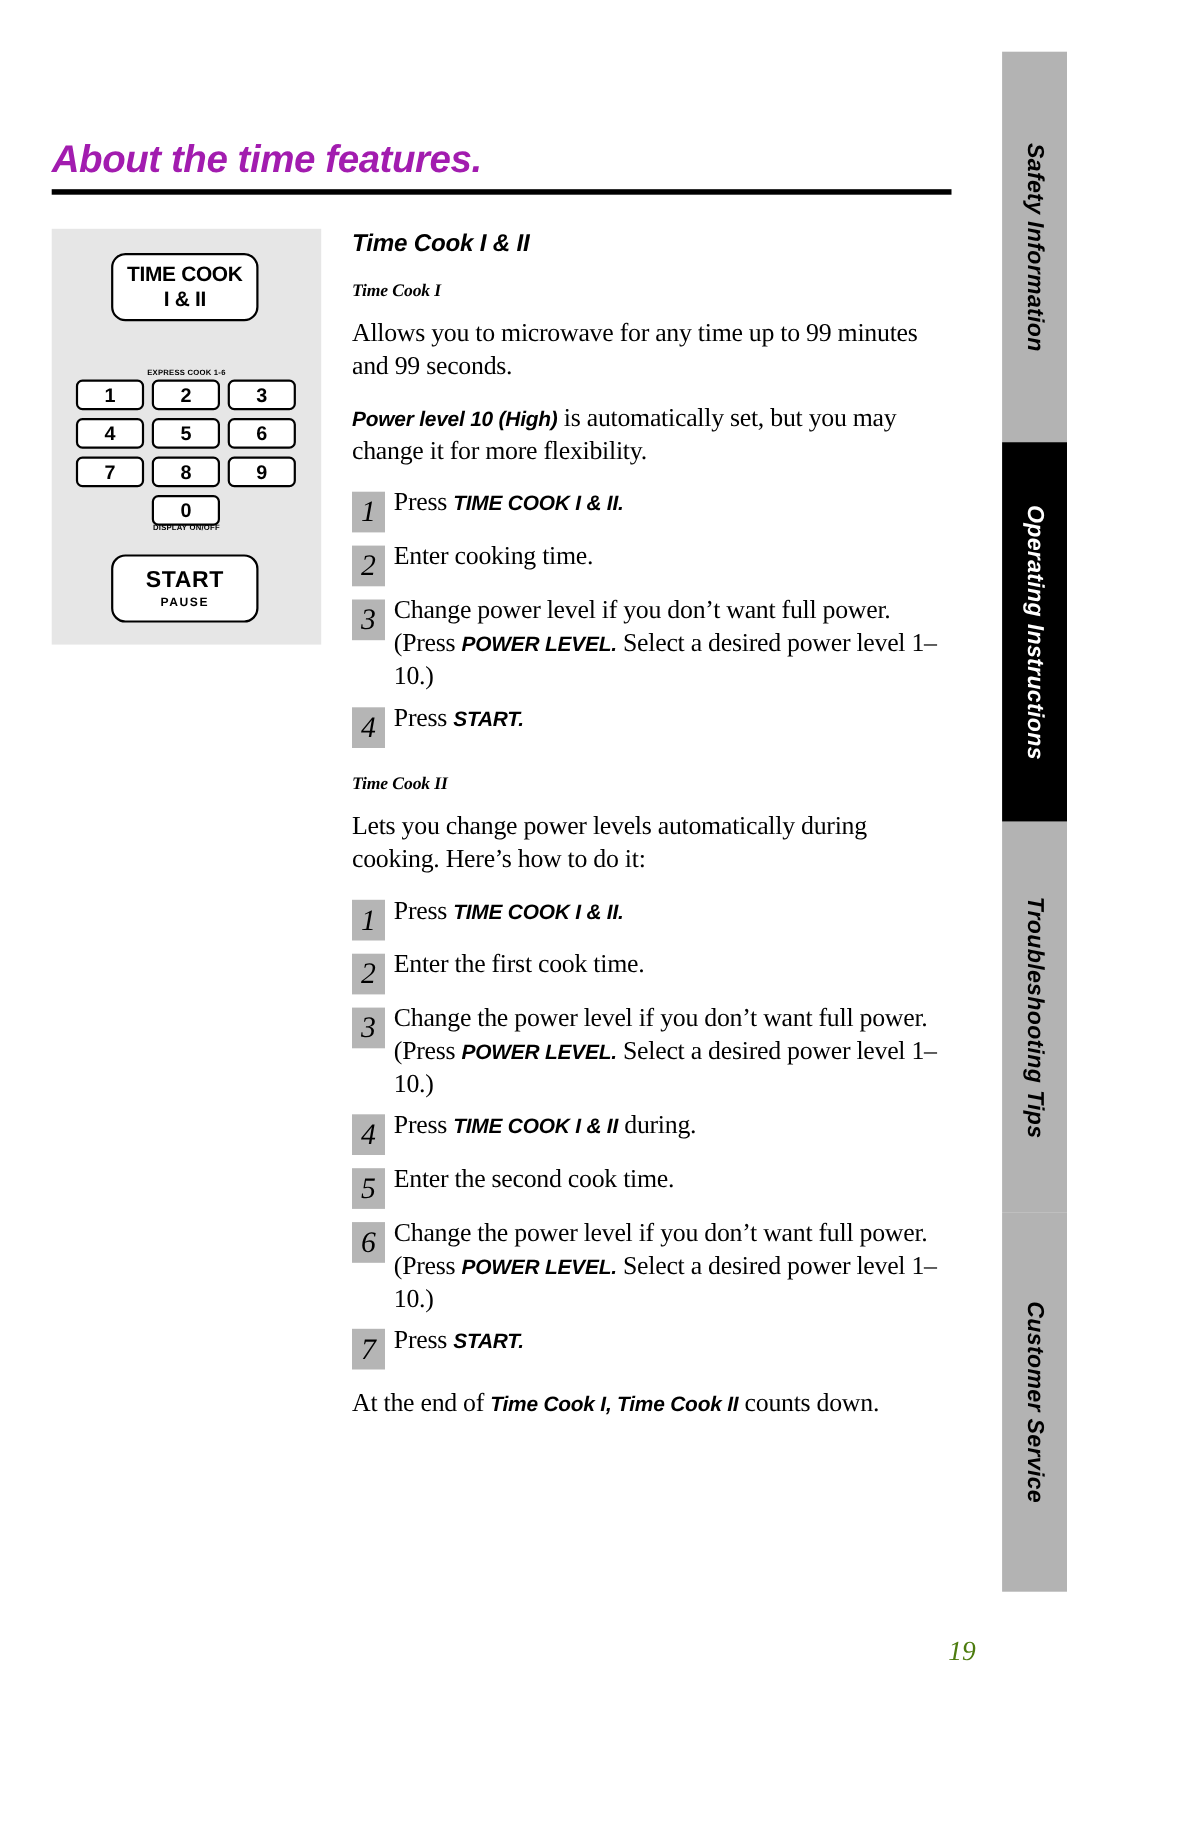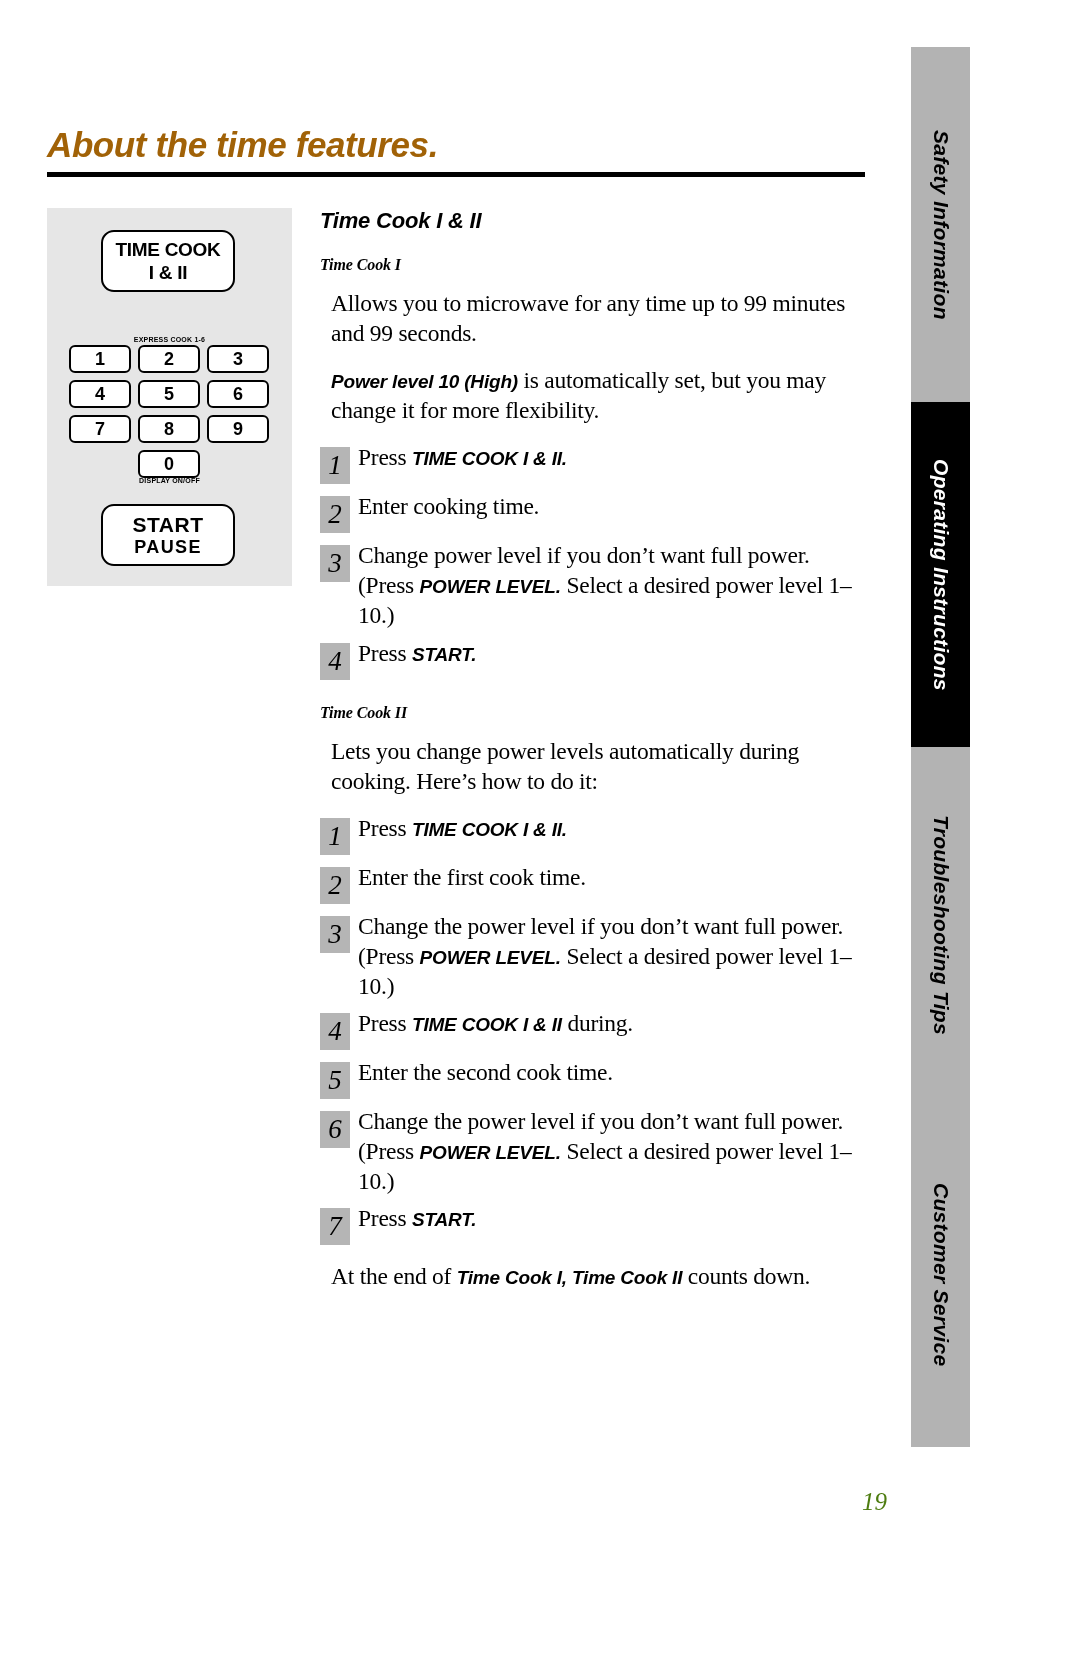--- a/index.html
+++ b/index.html
@@ -58,21 +58,21 @@
     left: 47px;
     top: 126px;
     width: 818px;
   }
   #page-title {
     font-family: "Liberation Sans", sans-serif;
     font-style: italic;
     font-weight: bold;
     font-size: 35px;
     letter-spacing: -0.4px;
-    color: #a16207;
+    color: #a21caf;
     margin: 0;
     line-height: 1.1;
   }
   #title-rule {
     margin-top: 7px;
     height: 5px;
     background: #000;
     width: 100%;
   }
 
@@ -152,21 +152,21 @@
   #btn-start {
     position: absolute;
     left: 54px;
     top: 296px;
     width: 134px;
     height: 62px;
     border-radius: 13px;
     line-height: 1.1;
   }
   #btn-start .start-word { font-size: 21px; letter-spacing: 0.5px; }
-  #btn-start .pause-word { font-size: 18px; letter-spacing: 1.4px; margin-top: 2px;}
+  #btn-start .pause-word { font-size: 11px; letter-spacing: 1.4px; margin-top: 2px;}
 
   
   #content {
     position: absolute;
     left: 320px;
     top: 208px;
     width: 545px;
   }
 
   h2.sec-head {
@@ -182,21 +182,21 @@
     font-style: italic;
     font-weight: bold;
     font-size: 16px;
     margin: 0 0 14px 0;
     letter-spacing: -0.1px;
   }
   p.body {
     font-family: "Liberation Serif", serif;
     font-size: 23.5px;
     line-height: 1.28;
-    margin: 0 0 17px 11px;
+    margin: 0 0 17px 0;
     letter-spacing: -0.25px;
   }
   p.body b, .step-text b {
     font-family: "Liberation Sans", sans-serif;
     font-style: italic;
     font-weight: bold;
     font-size: 19px;
     letter-spacing: -0.2px;
   }
 

